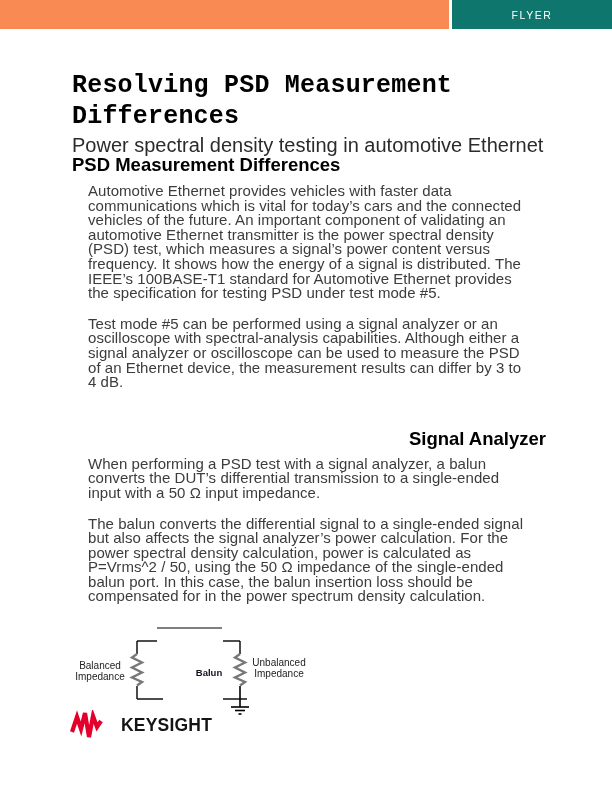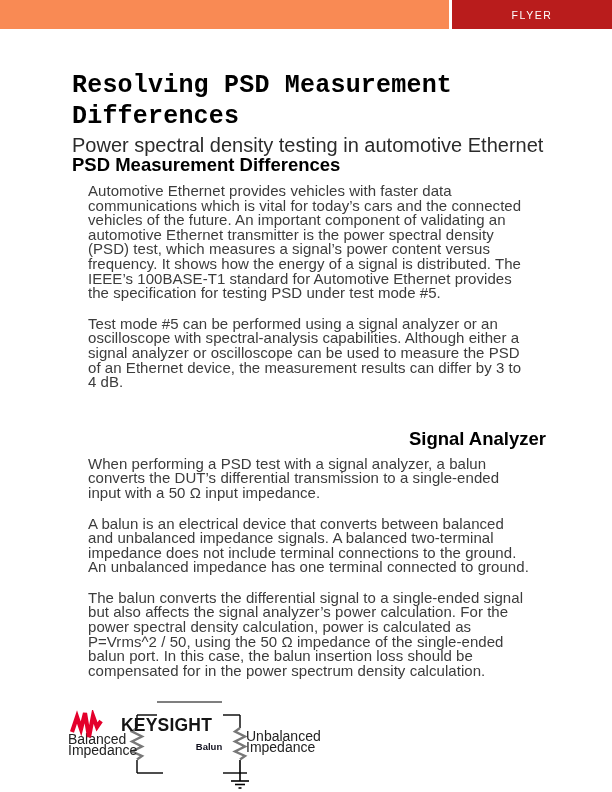--- a/index.html
+++ b/index.html
@@ -31,22 +31,22 @@
   .h2-second{margin-top:38px;text-align:right;}
   .body-para{
     margin:16px;font-size:15px;line-height:14.6px;color:#3c3c3c;
     letter-spacing:0.05px;
   }
   .mt7{margin-top:7px;} .mt8{margin-top:8px;} .mt9{margin-top:9px;}
   
   .diagram{position:relative;width:300px;height:105px;margin:12px 0 0 -12px;}
   .diagram svg{position:absolute;left:0;top:0;}
   .diag-label{
-    position:absolute;font-size:14px;line-height:11px;color:#222222;
-    text-align:left;
+    position:absolute;font-size:10px;line-height:11px;color:#222222;
+    text-align:center;
   }
   .diag-label-left{left:8px;top:40px;width:64px;}
   .diag-label-right{left:186px;top:37px;width:66px;}
   .diag-label-center{
     position:absolute;left:124px;top:47px;width:50px;text-align:center;
     font-size:9.5px;font-weight:bold;color:#10101e;
   }
   
   .logo{position:absolute;left:70px;top:710px;display:flex;align-items:center;}
   .logo-mark{width:34px;height:30px;}
@@ -54,37 +54,36 @@
     font-size:17.5px;font-weight:bold;color:#141414;letter-spacing:0.2px;
     margin-left:17px;
   }
 </style>
 </head>
 <body>
 
 <div class="banner">
   <div class="banner-light" style="background:#F98A54"></div>
   <div class="banner-gap"></div>
-  <div class="banner-dark" style="background:#b91c1c">
+  <div class="banner-dark" style="background:#0f766e">
     <span class="banner-label">FLYER</span>
   </div>
 </div>
 
 <div class="content">
 
   <h1 class="doc-title">Resolving PSD Measurement Differences</h1>
   <div class="doc-subtitle">Power spectral density testing in automotive Ethernet</div>
 
   <h2 class="section-heading h2-first">PSD Measurement Differences</h2>
   <p class="body-para mt8">Automotive Ethernet provides vehicles with faster data communications which is vital for today’s cars and the connected vehicles of the future. An important component of validating an automotive Ethernet transmitter is the power spectral density (PSD) test, which measures a signal’s power content versus frequency. It shows how the energy of a signal is distributed. The IEEE’s 100BASE-T1 standard for Automotive Ethernet provides the specification for testing PSD under test mode #5.</p>
   <p class="body-para mt9">Test mode #5 can be performed using a signal analyzer or an oscilloscope with spectral-analysis capabilities. Although either a signal analyzer or oscilloscope can be used to measure the PSD of an Ethernet device, the measurement results can differ by 3 to 4 dB.</p>
 
   <h2 class="section-heading h2-second">Signal Analyzer</h2>
   <p class="body-para mt7">When performing a PSD test with a signal analyzer, a balun converts the DUT’s differential transmission to a single-ended input with a 50 Ω input impedance.</p>
-  <p class="body-para mt8">A balun is an electrical device that converts between balanced and unbalanced impedance signals. A balanced two-terminal impedance does not include terminal connections to the ground. An unbalanced impedance has one terminal connected to ground.</p>
   <p class="body-para mt8">The balun converts the differential signal to a single-ended signal but also affects the signal analyzer’s power calculation. For the power spectral density calculation, power is calculated as P=Vrms^2 / 50, using the 50 Ω impedance of the single-ended balun port. In this case, the balun insertion loss should be compensated for in the power spectrum density calculation.</p>
 
   <div class="diagram">
     <svg width="300" height="105" viewBox="0 0 300 105">
 
       <line x1="97" y1="8" x2="162" y2="8" stroke="#000" stroke-width="1.2"></line>
 
       <line x1="77" y1="21" x2="97" y2="21" stroke="#000" stroke-width="1.4"></line>
       <line x1="77" y1="21" x2="77" y2="34" stroke="#000" stroke-width="1.4"></line>
       <line x1="77" y1="66" x2="77" y2="79" stroke="#000" stroke-width="1.4"></line>

